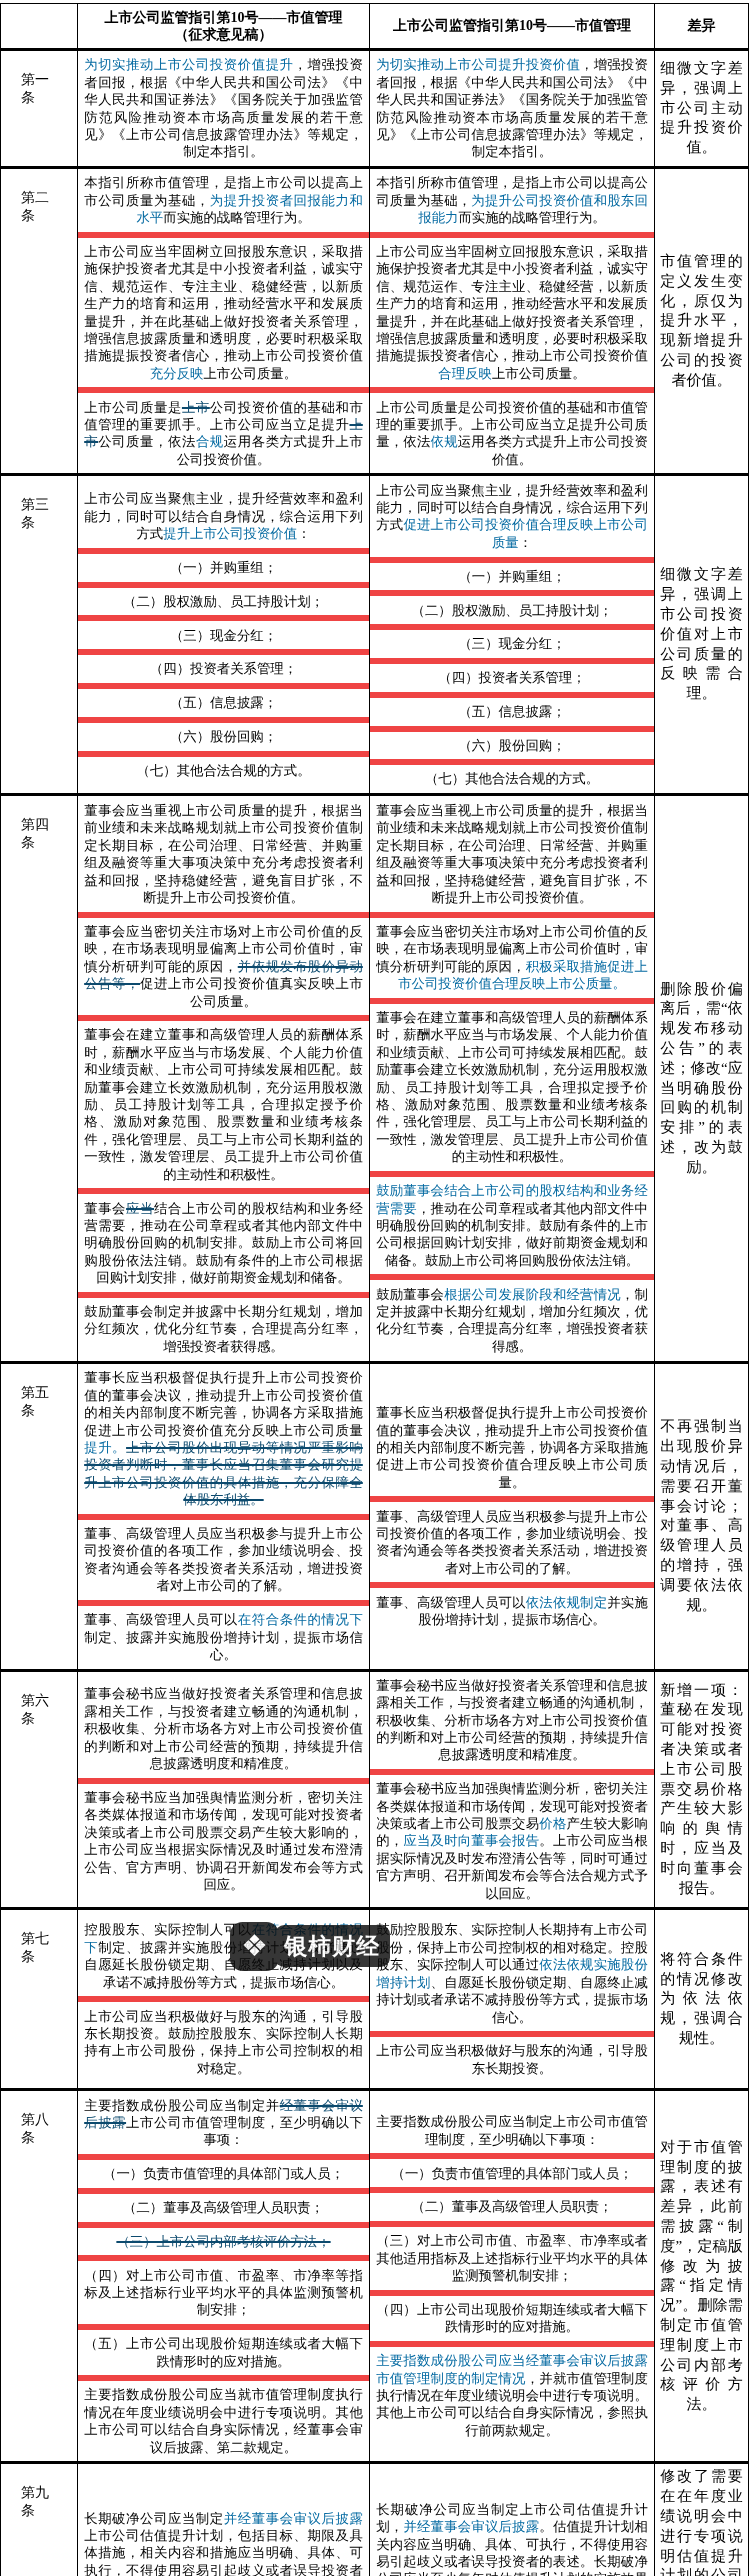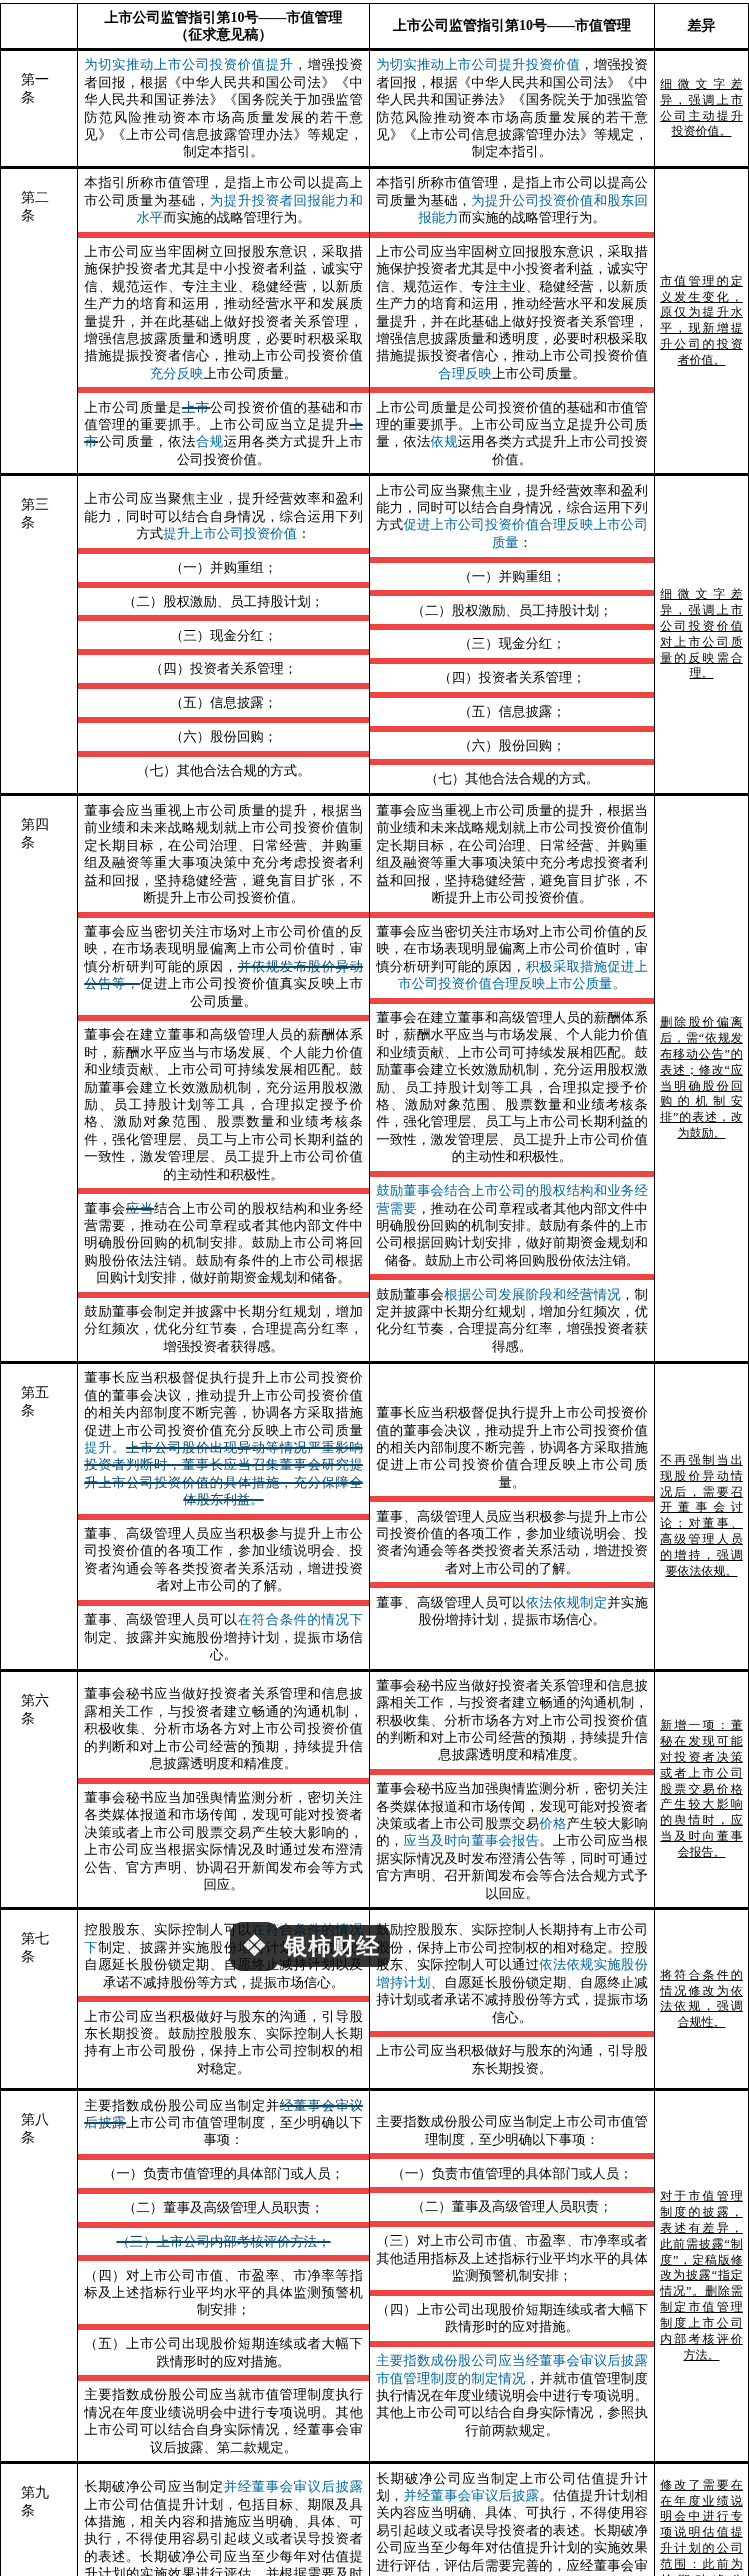--- a/index.html
+++ b/index.html
@@ -8,21 +8,21 @@
   .tbl{border:1.5px solid #000;border-bottom:3.1px solid #000;background:#fff;}
   .grid-row{display:grid;grid-template-columns:76px 292px 285px 1fr;}
   .grid-row > .cell{border-left:1px solid #000;min-width:0;}
   .grid-row > .cell:first-child{border-left:none;}
   .art-row{border-top:3.1px solid #000;}
   .head-row{min-height:44px;}
   .head-row .cell{display:flex;flex-direction:column;align-items:center;justify-content:center;
     font-weight:bold;font-size:14px;line-height:1.25;text-align:center;padding:3.1px 4.1px;box-sizing:border-box;}
   .artcell{display:flex;align-items:flex-start;justify-content:center;font-size:14px;padding:20px;box-sizing:border-box;}
   .diffcell{display:flex;align-items:center;justify-content:center;padding:3.1px 5.2px;box-sizing:border-box;}
-  .diffcell .difftext{font-size:12px;line-height:1.32;text-align:justify;text-align-last:center;text-decoration:underline;}
+  .diffcell .difftext{font-size:15px;line-height:1.32;text-align:justify;text-align-last:center;}
   .textcell{display:flex;flex-direction:column;justify-content:center;box-sizing:border-box;position:relative;}
   .para{padding:5.2px 6.2px;font-size:13.4px;line-height:1.3;text-align:justify;text-align-last:center;box-sizing:border-box;}
   .para + .para{border-top:6px solid #ef4444;}
   .seg-n{color:#000;}
   .seg-r{color:#0369a1;}
   .seg-rs{color:#0c4a6e;text-decoration:line-through;text-decoration-thickness:1.5px;}
   .watermark{position:absolute;left:229px;top:11.3px;display:flex;align-items:center;gap:0;opacity:0.82;z-index:5;pointer-events:none;}
   .wm-icon{width:49px;height:49px;background:#0a0a0a;border-radius:12.4px;display:flex;align-items:center;justify-content:center;
     color:#fff;font-size:30px;line-height:1;}
   .wm-pill{background:#0a0a0a;border-radius:9.3px;margin-left:-4.1px;padding:5.2px 9.3px;color:#fff;

